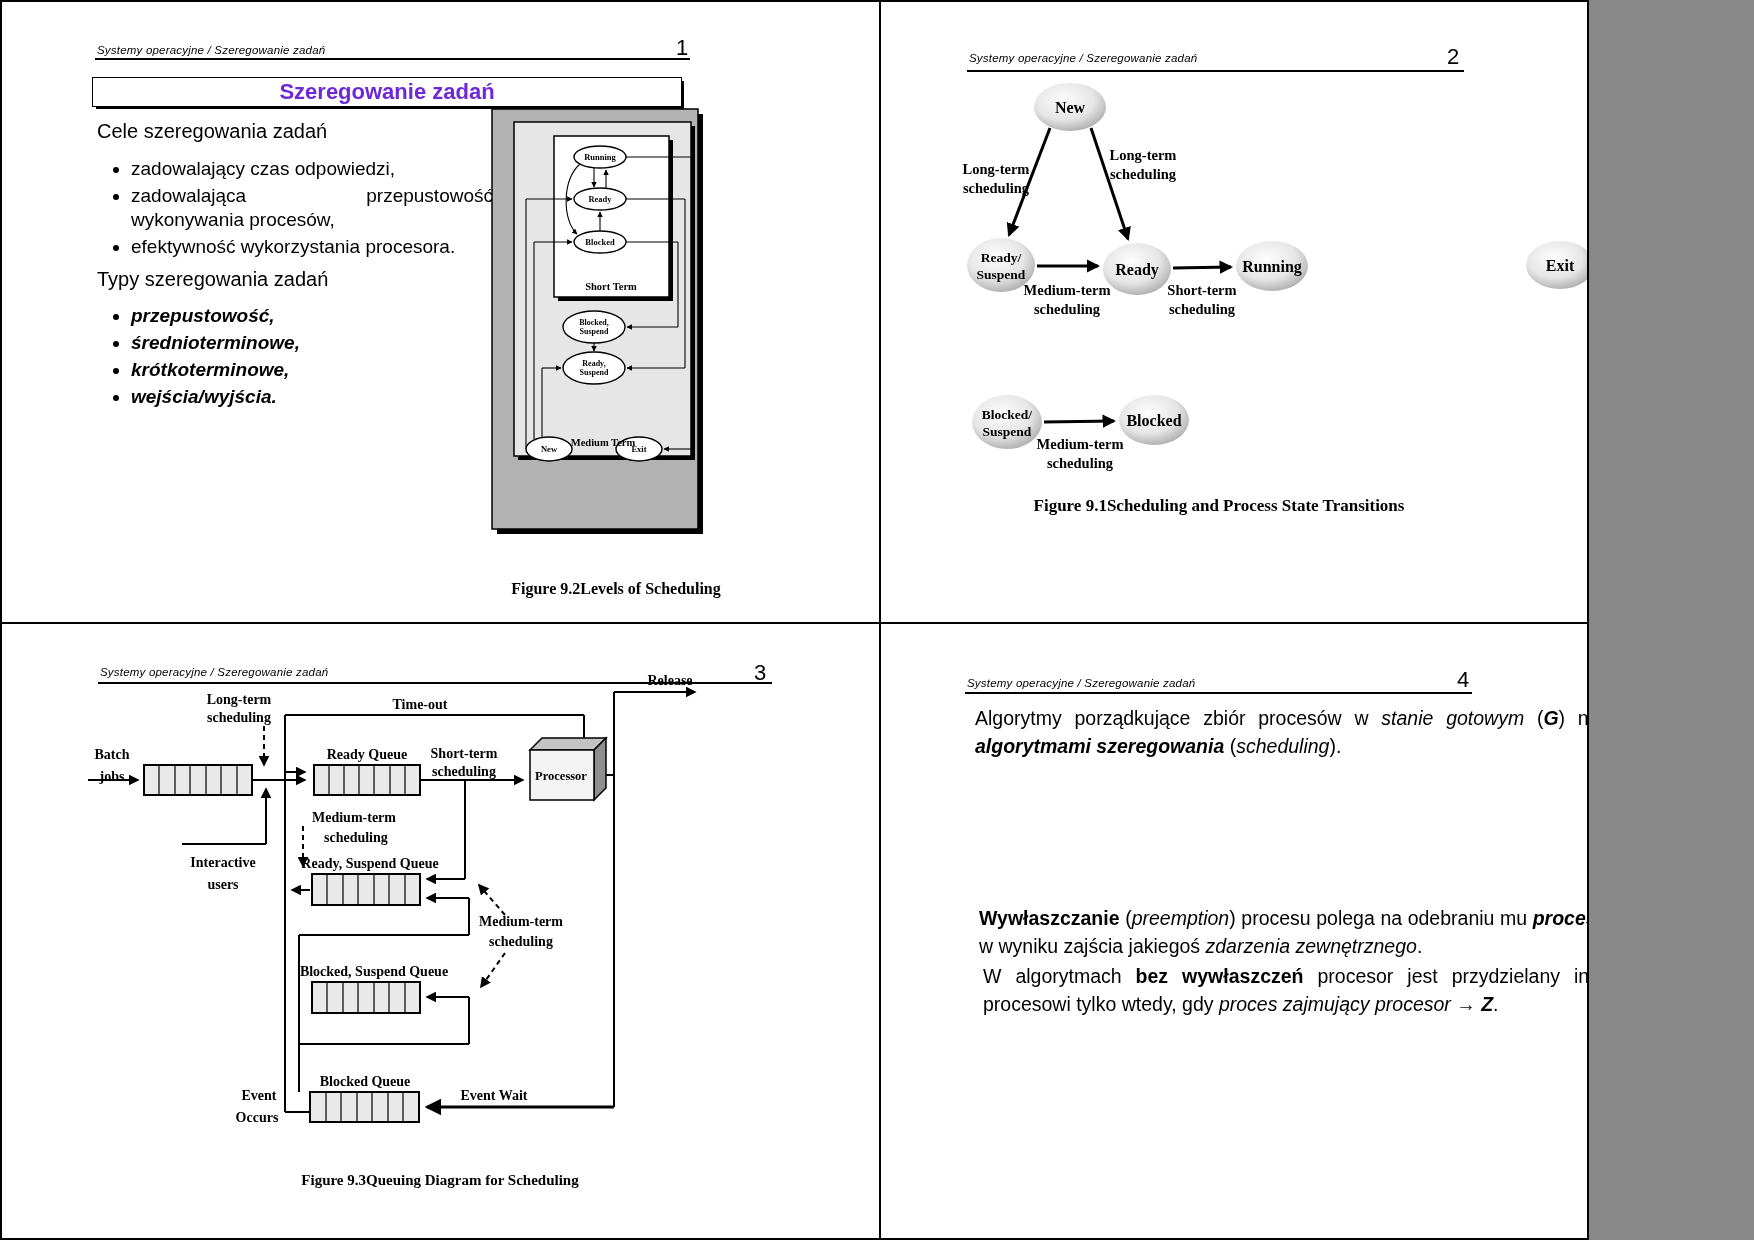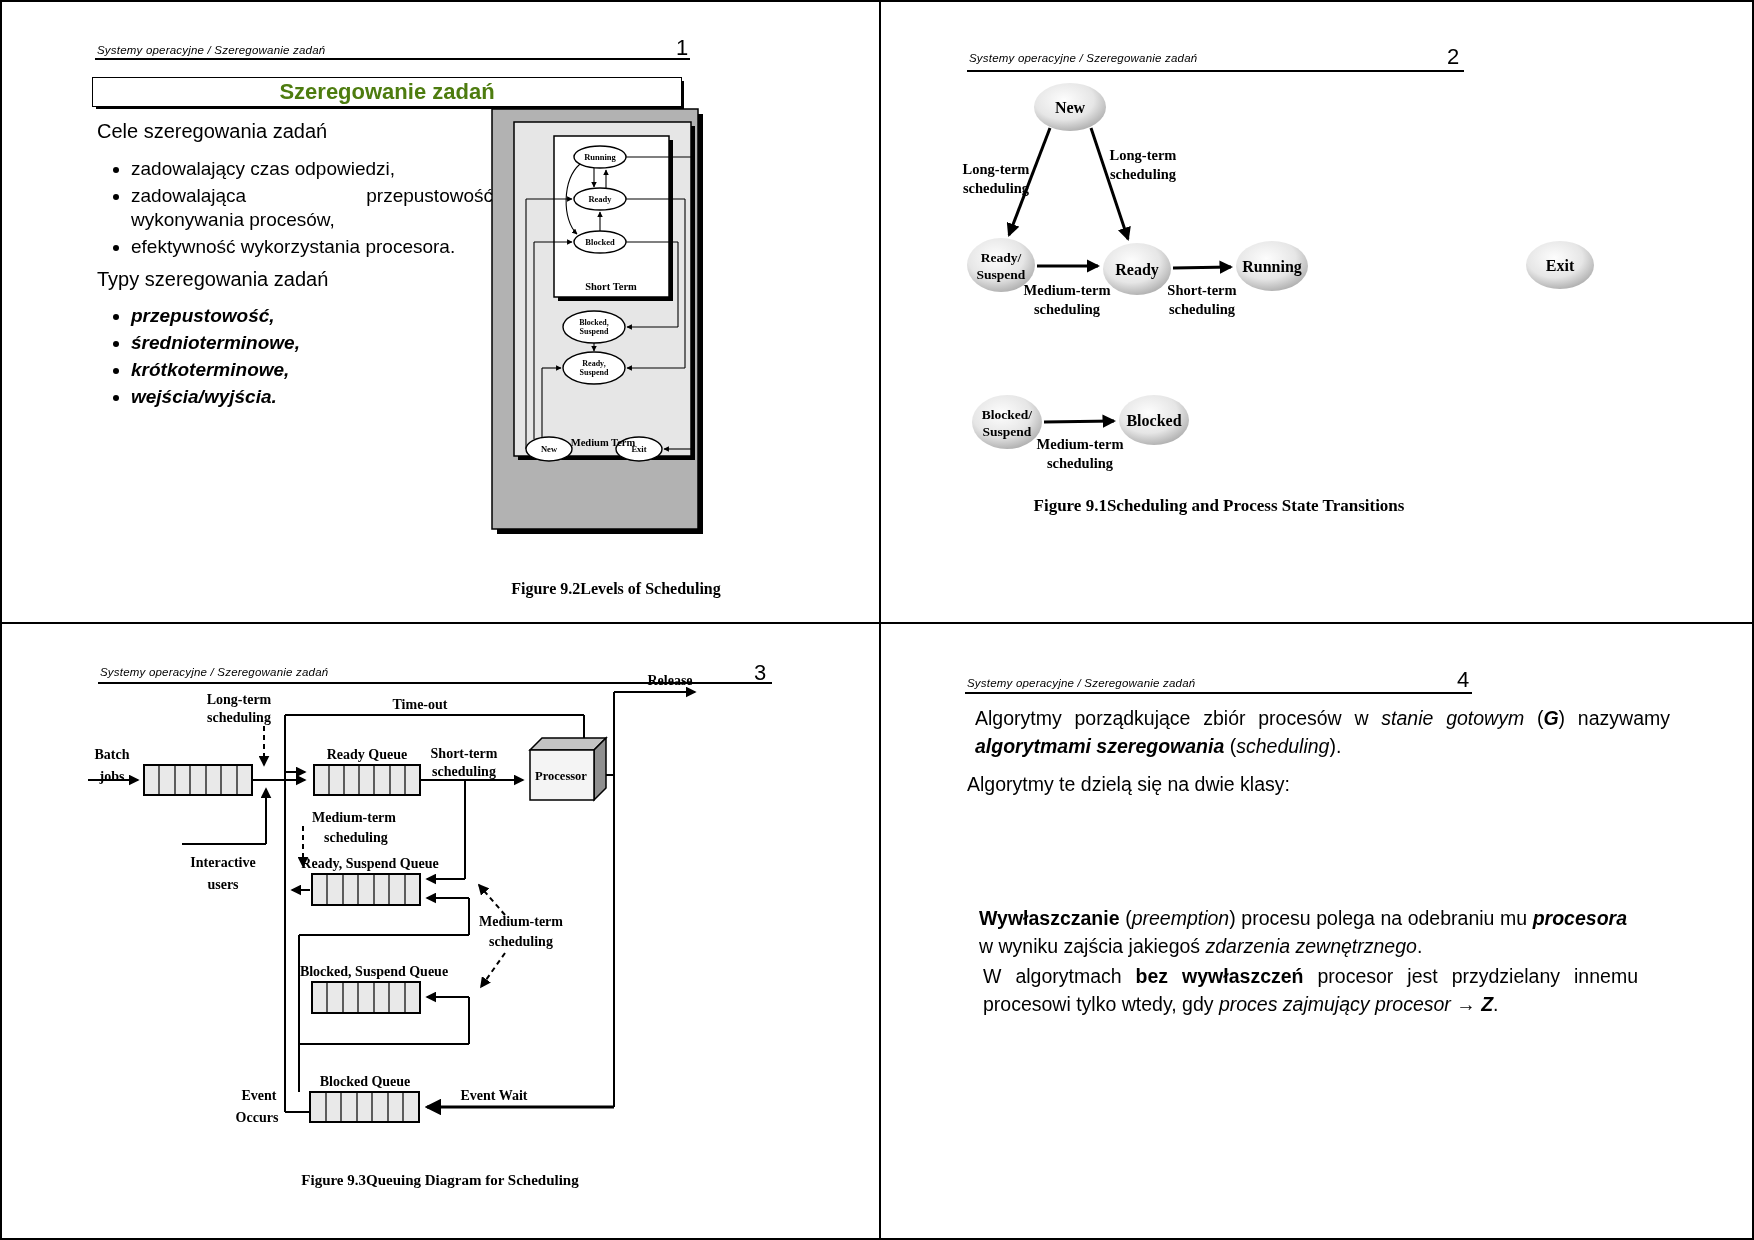--- a/index.html
+++ b/index.html
@@ -1,28 +1,28 @@
 <!DOCTYPE html>
 <html><head>
 <meta charset="utf-8">
 <style>
   html,body{margin:0;padding:0;background:#888;}
-  .page{position:relative;width:1754px;height:1240px;background:#fff;border:2px solid #000;
+  .page{position:relative;width:1589px;height:1240px;background:#fff;border:2px solid #000;
         box-sizing:border-box;font-family:"Liberation Sans",sans-serif;color:#000;overflow:hidden;}
   .vdiv{position:absolute;left:877px;top:0;width:2px;height:100%;background:#000;}
   .hdiv{position:absolute;left:0;top:620px;width:100%;height:2px;background:#000;}
   .quad{position:absolute;width:877px;height:620px;}
   #q1{left:0;top:0}#q2{left:877px;top:0}#q3{left:0;top:620px}#q4{left:877px;top:620px}
   .hdr-text{position:absolute;font-style:italic;font-size:11.5px;letter-spacing:.2px;white-space:nowrap;}
   .hdr-rule{position:absolute;height:2px;background:#000;}
   .pagenum{position:absolute;font-size:22px;}
   
   .title-box{position:absolute;left:90px;top:75px;width:588px;height:28px;border:1px solid #000;
              box-shadow:3px 3px 0 -1px #000;display:flex;align-items:center;justify-content:center;background:#fff;}
-  .title-text{color:#4d7c0f;font-weight:bold;font-size:22px;}
+  .title-text{color:#6d28d9;font-weight:bold;font-size:22px;}
   .s1-h{position:absolute;font-size:20px;}
   .s1-ul{position:absolute;margin:0;padding-left:34px;font-size:19px;line-height:24px;}
   .s1-ul li{margin-bottom:3px;text-align:justify;}
   .s1-types li{font-weight:bold;font-style:italic;}
   .figcap{position:absolute;text-align:center;font-family:"Liberation Serif",serif;font-weight:bold;}
   .figcap .lab{margin-right:0;}
   
   .s4-p{position:absolute;font-size:19.5px;line-height:28px;text-align:justify;}
   .b{font-weight:bold}.i{font-style:italic}.bi{font-weight:bold;font-style:italic}
   .s4-ul{position:absolute;margin:0;padding-left:22px;font-size:19.5px;line-height:29px;}
@@ -269,20 +269,19 @@
     </div>
   </div>
 
   <div class="quad" id="q4">
     <div class="hdr-text" style="left:88px;top:55px;">Systemy operacyjne / Szeregowanie zadań</div>
     <div class="hdr-rule" style="left:86px;top:70px;width:507px;"></div>
     <div class="pagenum" style="left:578px;top:45px;">4</div>
 
     <p class="s4-p" style="left:88px;top:74px;width:695px;margin:8px;"><span>Algorytmy porządkujące zbiór procesów w </span><span class="i">stanie gotowym</span><span> (</span><span class="bi">G</span><span>) nazywamy </span><span class="bi">algorytmami szeregowania</span><span> (</span><span class="i">scheduling</span><span>).</span></p>
 
-    <p class="s4-p" style="left:88px;top:148px;width:695px;margin:0;">Algorytmy te dzielą się na dwie klasy:</p>
 
 
     <p class="s4-p" style="left:88px;top:270px;width:648px;margin:12px;"><span class="b">Wywłaszczanie</span><span> (</span><span class="i">preemption</span><span>) procesu polega na odebraniu mu </span><span class="bi">procesora</span><span> w wyniku zajścia jakiegoś </span><span class="i">zdarzenia zewnętrznego</span><span>.</span></p>
 
     <p class="s4-p" style="left:104px;top:340px;width:655px;margin:0;"><span>W algorytmach </span><span class="b">bez wywłaszczeń</span><span> procesor jest przydzielany innemu procesowi tylko wtedy, gdy </span><span class="i">proces zajmujący procesor</span><span> → </span><span class="bi">Z</span><span>.</span></p>
   </div>
 </div>
 
 </body></html>

